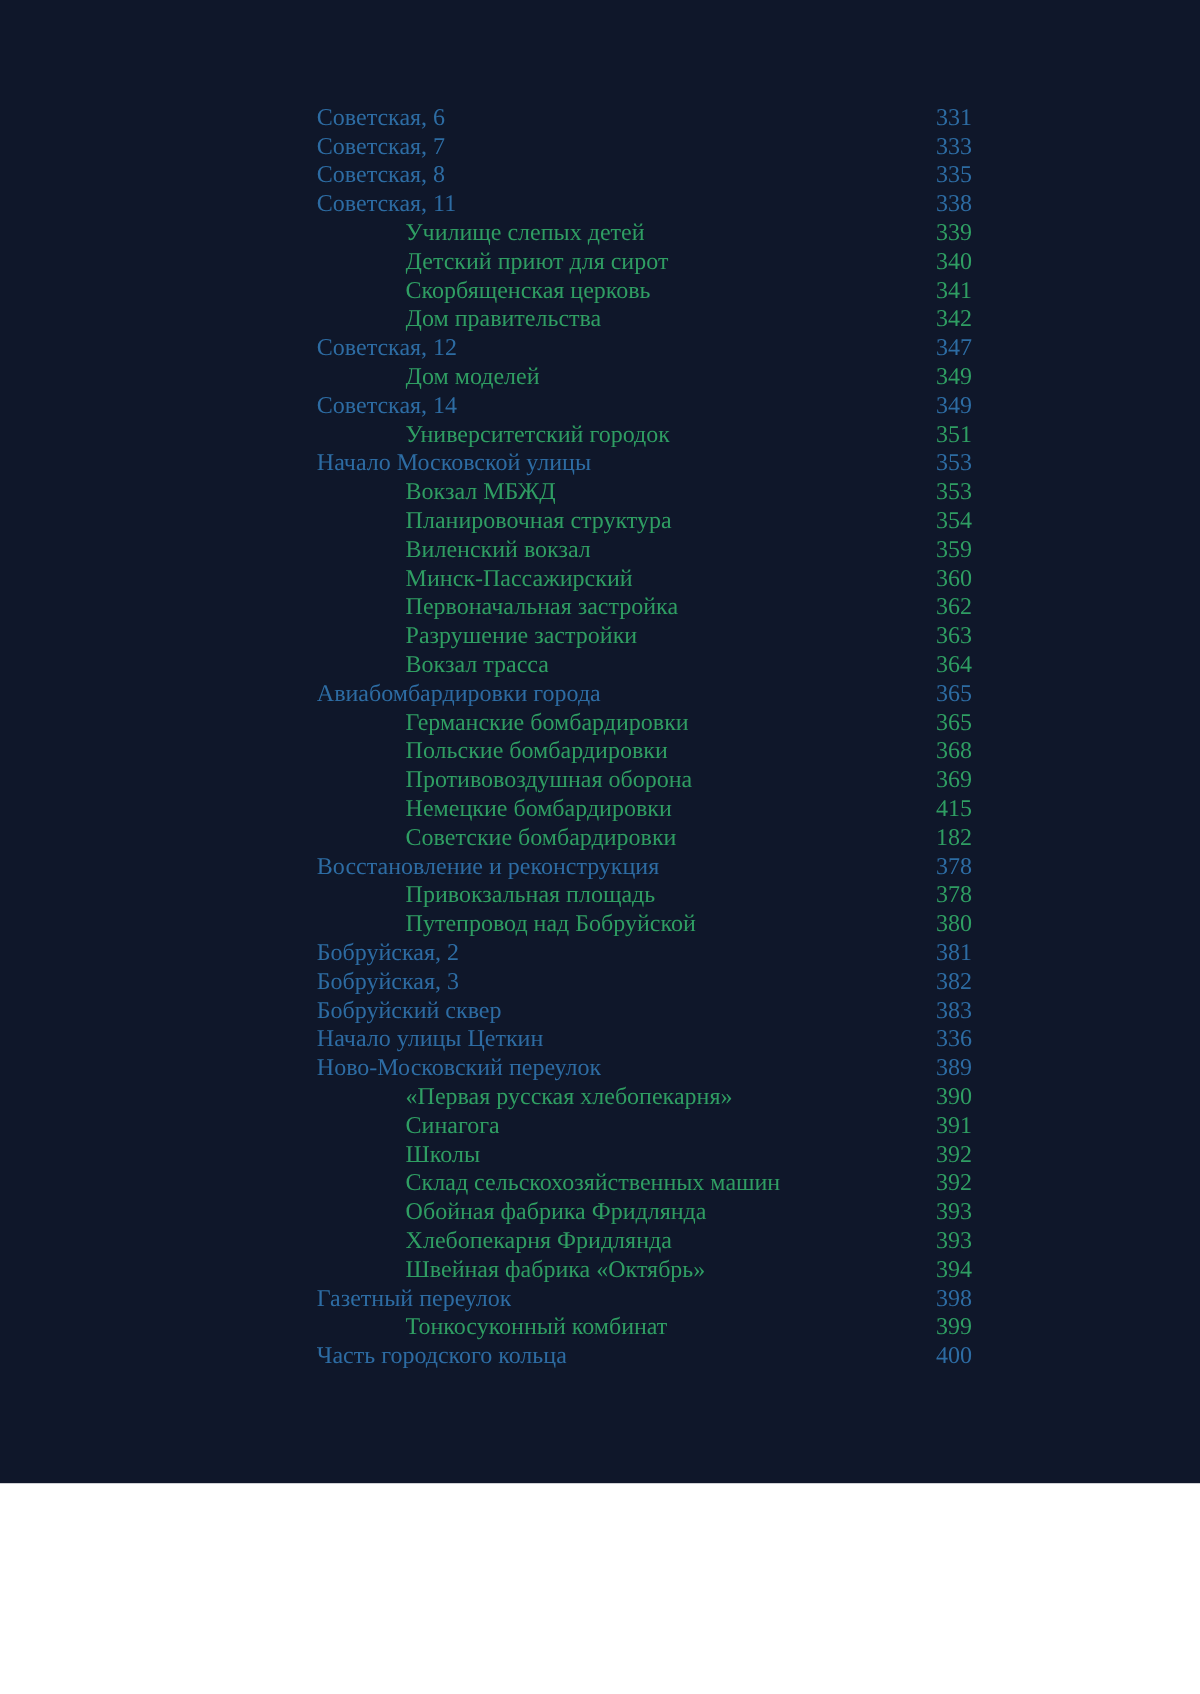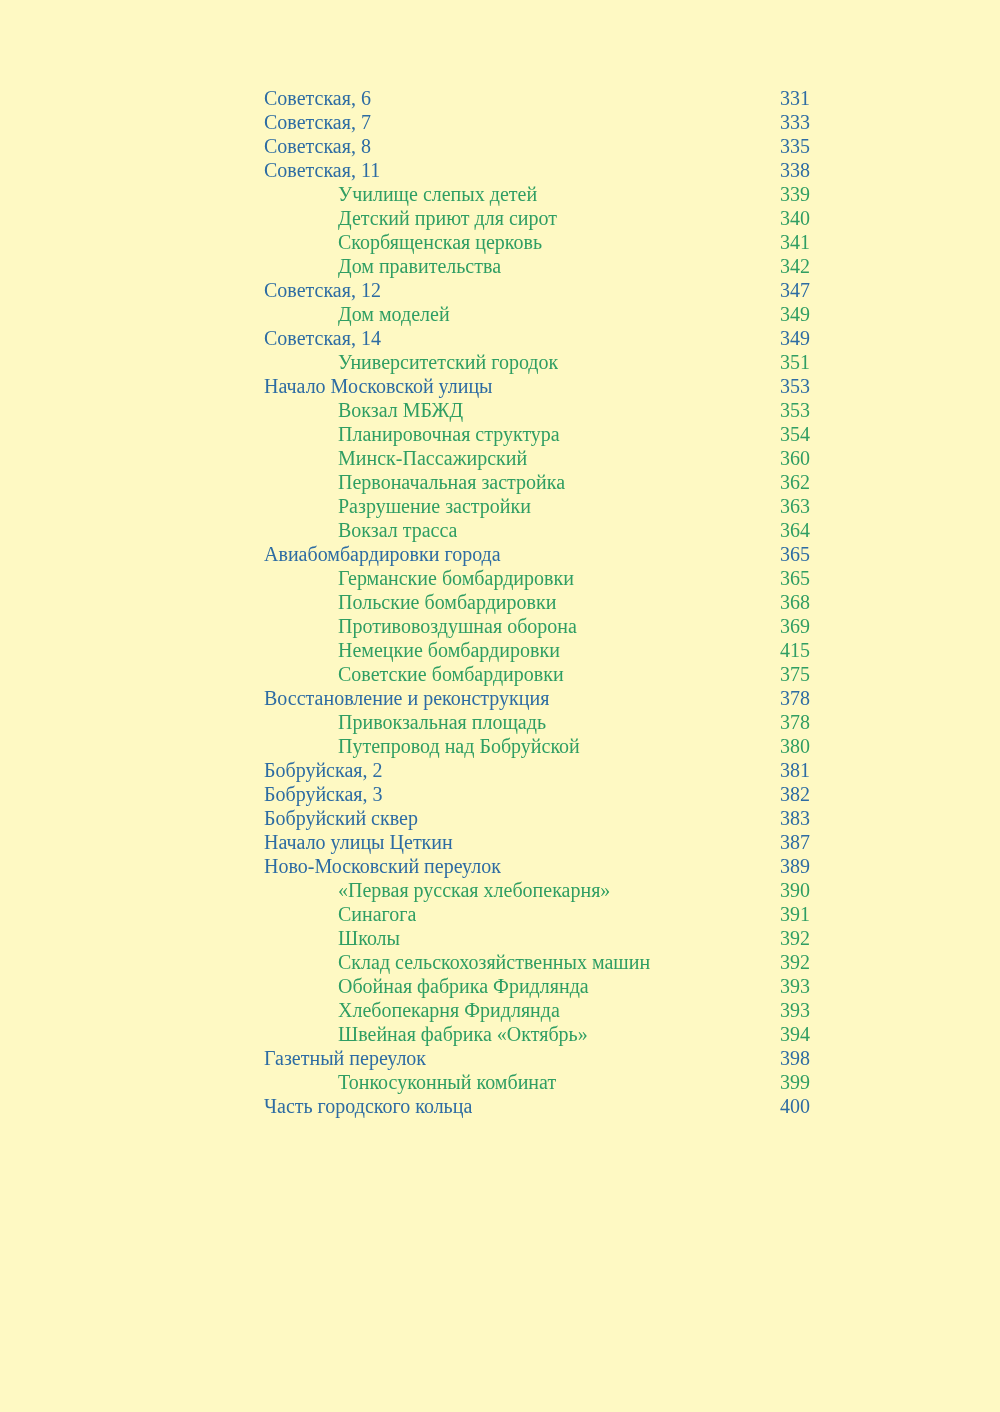--- a/index.html
+++ b/index.html
@@ -12,22 +12,22 @@
     background: #ffffff;
     font-family: "Liberation Serif", serif;
     position: relative;
     overflow: hidden;
   }
   .page {
     position: absolute;
     left: 0;
     top: 0;
     width: 1000px;
-    height: 1412px;
-    background: #fef9c3;
+    height: 1236px;
+    background: #0f172a;
   }
   .toc {
     position: absolute;
     left: 264px;
     top: 86px;
     width: 546px;
   }
   .toc-row {
     display: flex;
     justify-content: space-between;
@@ -127,20 +127,24 @@
     <span class="toc-label">Вокзал МБЖД</span>
     <span class="toc-page">353</span>
   </div>
 
   <div class="toc-row level-2">
     <span class="toc-label">Планировочная структура</span>
     <span class="toc-page">354</span>
   </div>
 
 
+  <div class="toc-row level-2">
+    <span class="toc-label">Виленский вокзал</span>
+    <span class="toc-page">359</span>
+  </div>
 
   <div class="toc-row level-2">
     <span class="toc-label">Минск-Пассажирский</span>
     <span class="toc-page">360</span>
   </div>
 
   <div class="toc-row level-2">
     <span class="toc-label">Первоначальная застройка</span>
     <span class="toc-page">362</span>
   </div>
@@ -175,21 +179,21 @@
     <span class="toc-page">369</span>
   </div>
 
   <div class="toc-row level-2">
     <span class="toc-label">Немецкие бомбардировки</span>
     <span class="toc-page">415</span>
   </div>
 
   <div class="toc-row level-2">
     <span class="toc-label">Советские бомбардировки</span>
-    <span class="toc-page">375</span>
+    <span class="toc-page">182</span>
   </div>
 
 
   <div class="toc-row level-1">
     <span class="toc-label">Восстановление и реконструкция</span>
     <span class="toc-page">378</span>
   </div>
 
   <div class="toc-row level-2">
     <span class="toc-label">Привокзальная площадь</span>
@@ -211,21 +215,21 @@
     <span class="toc-page">382</span>
   </div>
 
   <div class="toc-row level-1">
     <span class="toc-label">Бобруйский сквер</span>
     <span class="toc-page">383</span>
   </div>
 
   <div class="toc-row level-1">
     <span class="toc-label">Начало улицы Цеткин</span>
-    <span class="toc-page">387</span>
+    <span class="toc-page">336</span>
   </div>
 
   <div class="toc-row level-1">
     <span class="toc-label">Ново-Московский переулок</span>
     <span class="toc-page">389</span>
   </div>
 
   <div class="toc-row level-2">
     <span class="toc-label">«Первая русская хлебопекарня»</span>
     <span class="toc-page">390</span>

